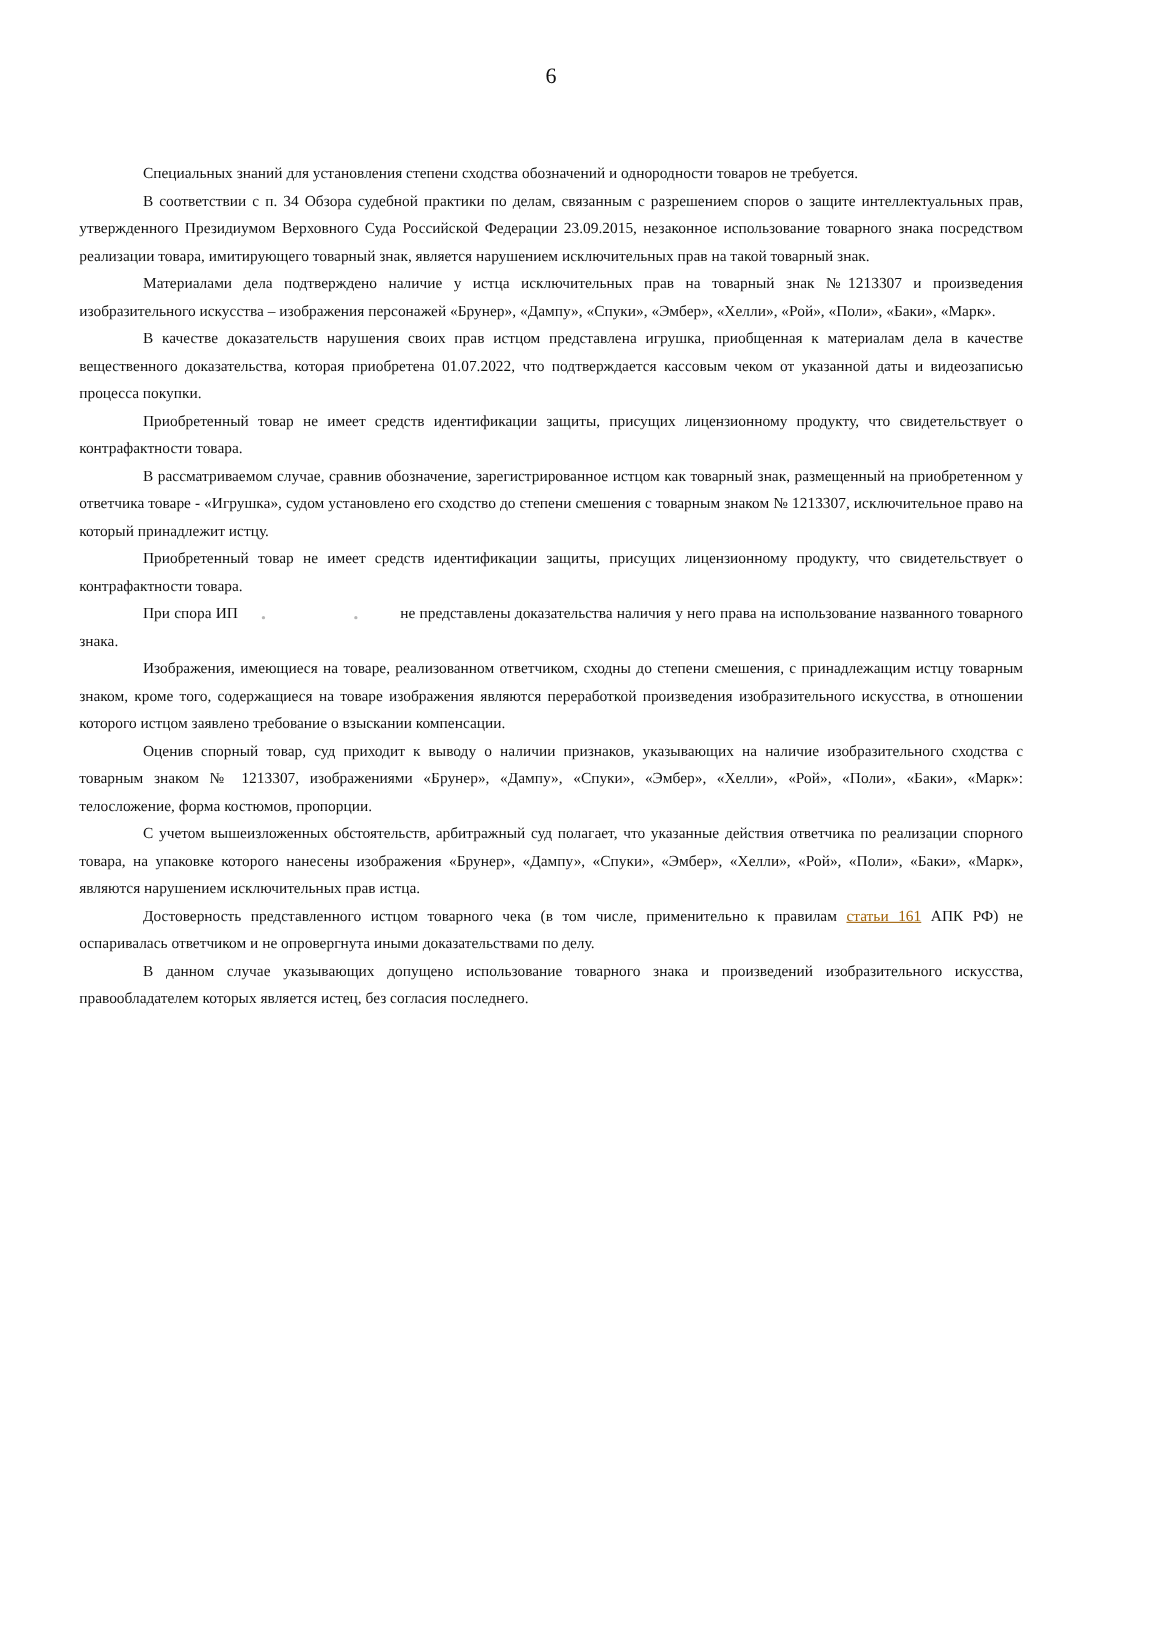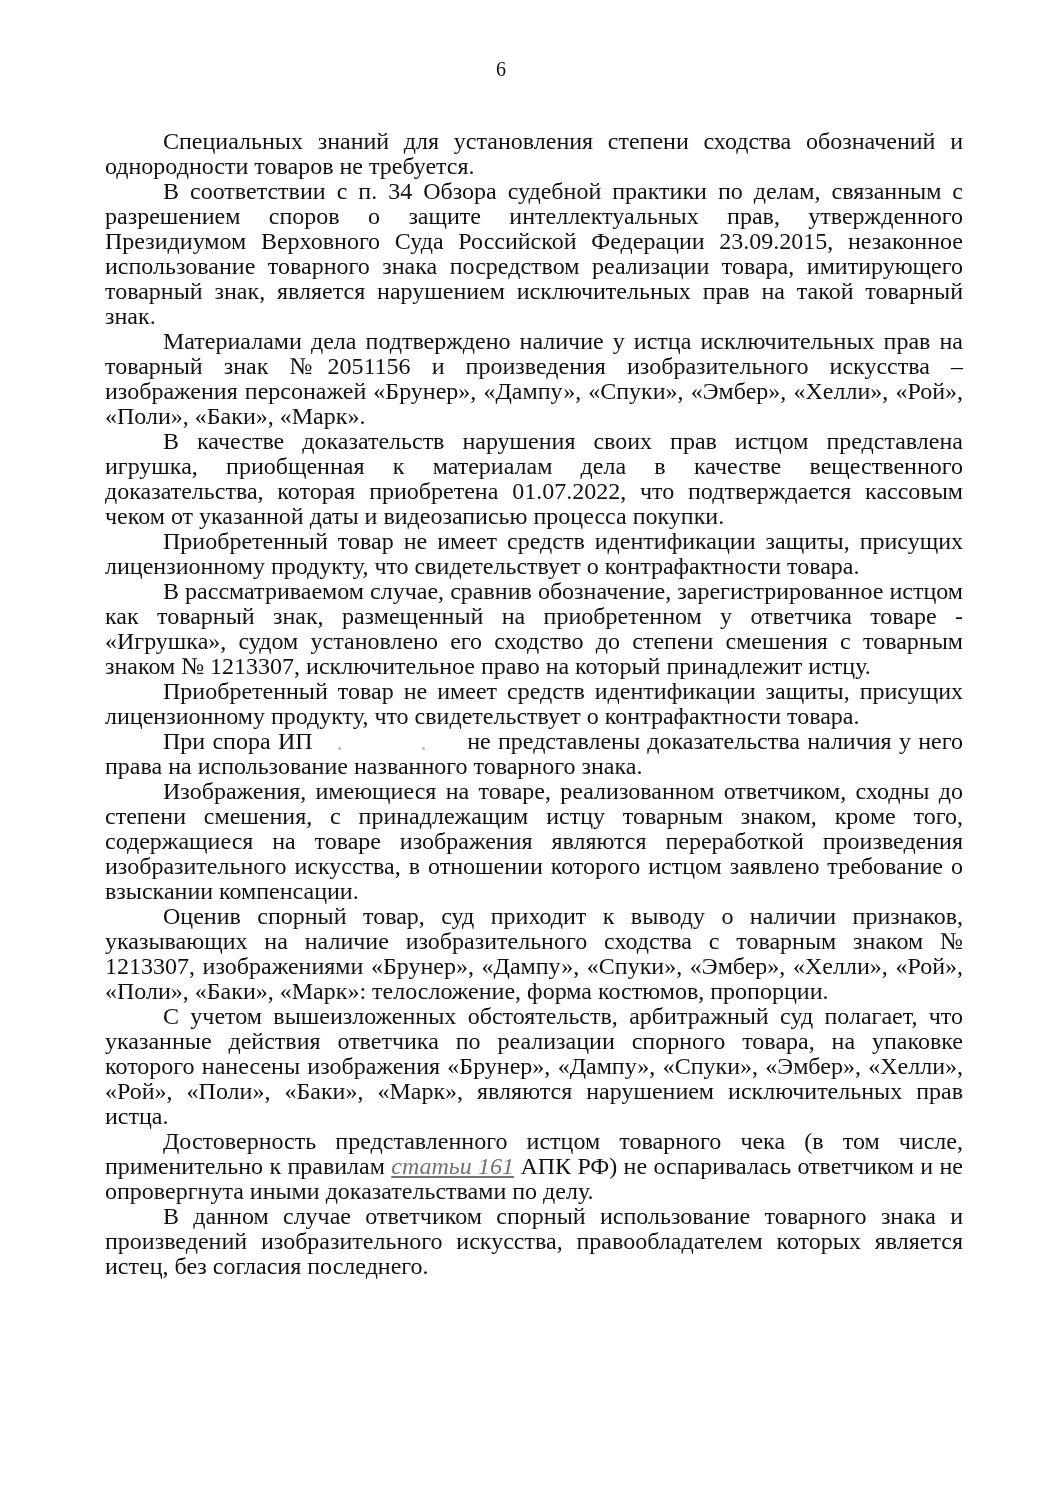--- a/index.html
+++ b/index.html
@@ -24,28 +24,27 @@
     position: absolute;
     top: 57px;
     left: 72px;
     width: 858px;
     text-align: center;
     font-size: 20px;
     line-height: 25px;
   }
   .content {
     position: absolute;
-    top: 129px;
+    top: 146px;
     left: 72px;
     width: 858px;
-    font-size: 24px;
+    font-size: 14px;
     line-height: 25px;
     text-align: justify;
     text-justify: inter-word;
-    margin-left: 33px;
   }
   .para {
     margin: 0;
     padding: 0;
     text-indent: 58px;
   }
   .doc-link {
     text-decoration: underline;
     color: #2222cc;
   }
@@ -73,30 +72,30 @@
 <body>
 
 <div class="page">
 
   <div class="page-number">6</div>
 
   <div class="content">
 
     <p class="para">Специальных знаний для установления степени сходства обозначений и однородности товаров не требуется.</p>
     <p class="para">В соответствии с п. 34 Обзора судебной практики по делам, связанным с разрешением споров о защите интеллектуальных прав, утвержденного Президиумом Верховного Суда Российской Федерации 23.09.2015, незаконное использование товарного знака посредством реализации товара, имитирующего товарный знак, является нарушением исключительных прав на такой товарный знак.</p>
-    <p class="para">Материалами дела подтверждено наличие у истца исключительных прав на товарный знак №2051156 и произведения изобразительного искусства – изображения персонажей «Брунер», «Дампу», «Спуки», «Эмбер», «Хелли», «Рой», «Поли», «Баки», «Марк».</p>
+    <p class="para">Материалами дела подтверждено наличие у истца исключительных прав на товарный знак №1213307 и произведения изобразительного искусства – изображения персонажей «Брунер», «Дампу», «Спуки», «Эмбер», «Хелли», «Рой», «Поли», «Баки», «Марк».</p>
     <p class="para">В качестве доказательств нарушения своих прав истцом представлена игрушка, приобщенная к материалам дела в качестве вещественного доказательства, которая приобретена 01.07.2022, что подтверждается кассовым чеком от указанной даты и видеозаписью процесса покупки.</p>
     <p class="para">Приобретенный товар не имеет средств идентификации защиты, присущих лицензионному продукту, что свидетельствует о контрафактности товара.</p>
     <p class="para">В рассматриваемом случае, сравнив обозначение, зарегистрированное истцом как товарный знак, размещенный на приобретенном у ответчика товаре - «Игрушка», судом установлено его сходство до степени смешения с товарным знаком № 1213307, исключительное право на который принадлежит истцу.</p>
     <p class="para">Приобретенный товар не имеет средств идентификации защиты, присущих лицензионному продукту, что свидетельствует о контрафактности товара.</p>
 
     <p class="para"><span>При спора ИП</span> <span class="redacted"><i class="dot d1"></i><i class="dot d2"></i></span> <span>не представлены доказательства наличия у него права на использование названного товарного знака.</span></p>
 
     <p class="para">Изображения, имеющиеся на товаре, реализованном ответчиком, сходны до степени смешения, с принадлежащим истцу товарным знаком, кроме того, содержащиеся на товаре изображения являются переработкой произведения изобразительного искусства, в отношении которого истцом заявлено требование о взыскании компенсации.</p>
     <p class="para">Оценив спорный товар, суд приходит к выводу о наличии признаков, указывающих на наличие изобразительного сходства с товарным знаком № 1213307, изображениями «Брунер», «Дампу», «Спуки», «Эмбер», «Хелли», «Рой», «Поли», «Баки», «Марк»: телосложение, форма костюмов, пропорции.</p>
     <p class="para">С учетом вышеизложенных обстоятельств, арбитражный суд полагает, что указанные действия ответчика по реализации спорного товара, на упаковке которого нанесены изображения «Брунер», «Дампу», «Спуки», «Эмбер», «Хелли», «Рой», «Поли», «Баки», «Марк», являются нарушением исключительных прав истца.</p>
 
-    <p class="para"><span>Достоверность представленного истцом товарного чека (в том числе, применительно к правилам </span><a href="#" class="doc-link" style="color: #737373; font-style: italic;">статьи 161</a><span> АПК РФ) не оспаривалась ответчиком и не опровергнута иными доказательствами по делу.</span></p>
+    <p class="para"><span>Достоверность представленного истцом товарного чека (в том числе, применительно к правилам </span><a href="#" class="doc-link" style="color: #a16207;">статьи 161</a><span> АПК РФ) не оспаривалась ответчиком и не опровергнута иными доказательствами по делу.</span></p>
 
-    <p class="para">В данном случае ответчиком спорный использование товарного знака и произведений изобразительного искусства, правообладателем которых является истец, без согласия последнего.</p>
+    <p class="para">В данном случае указывающих допущено использование товарного знака и произведений изобразительного искусства, правообладателем которых является истец, без согласия последнего.</p>
 
   </div>
 </div>
 
 </body></html>

